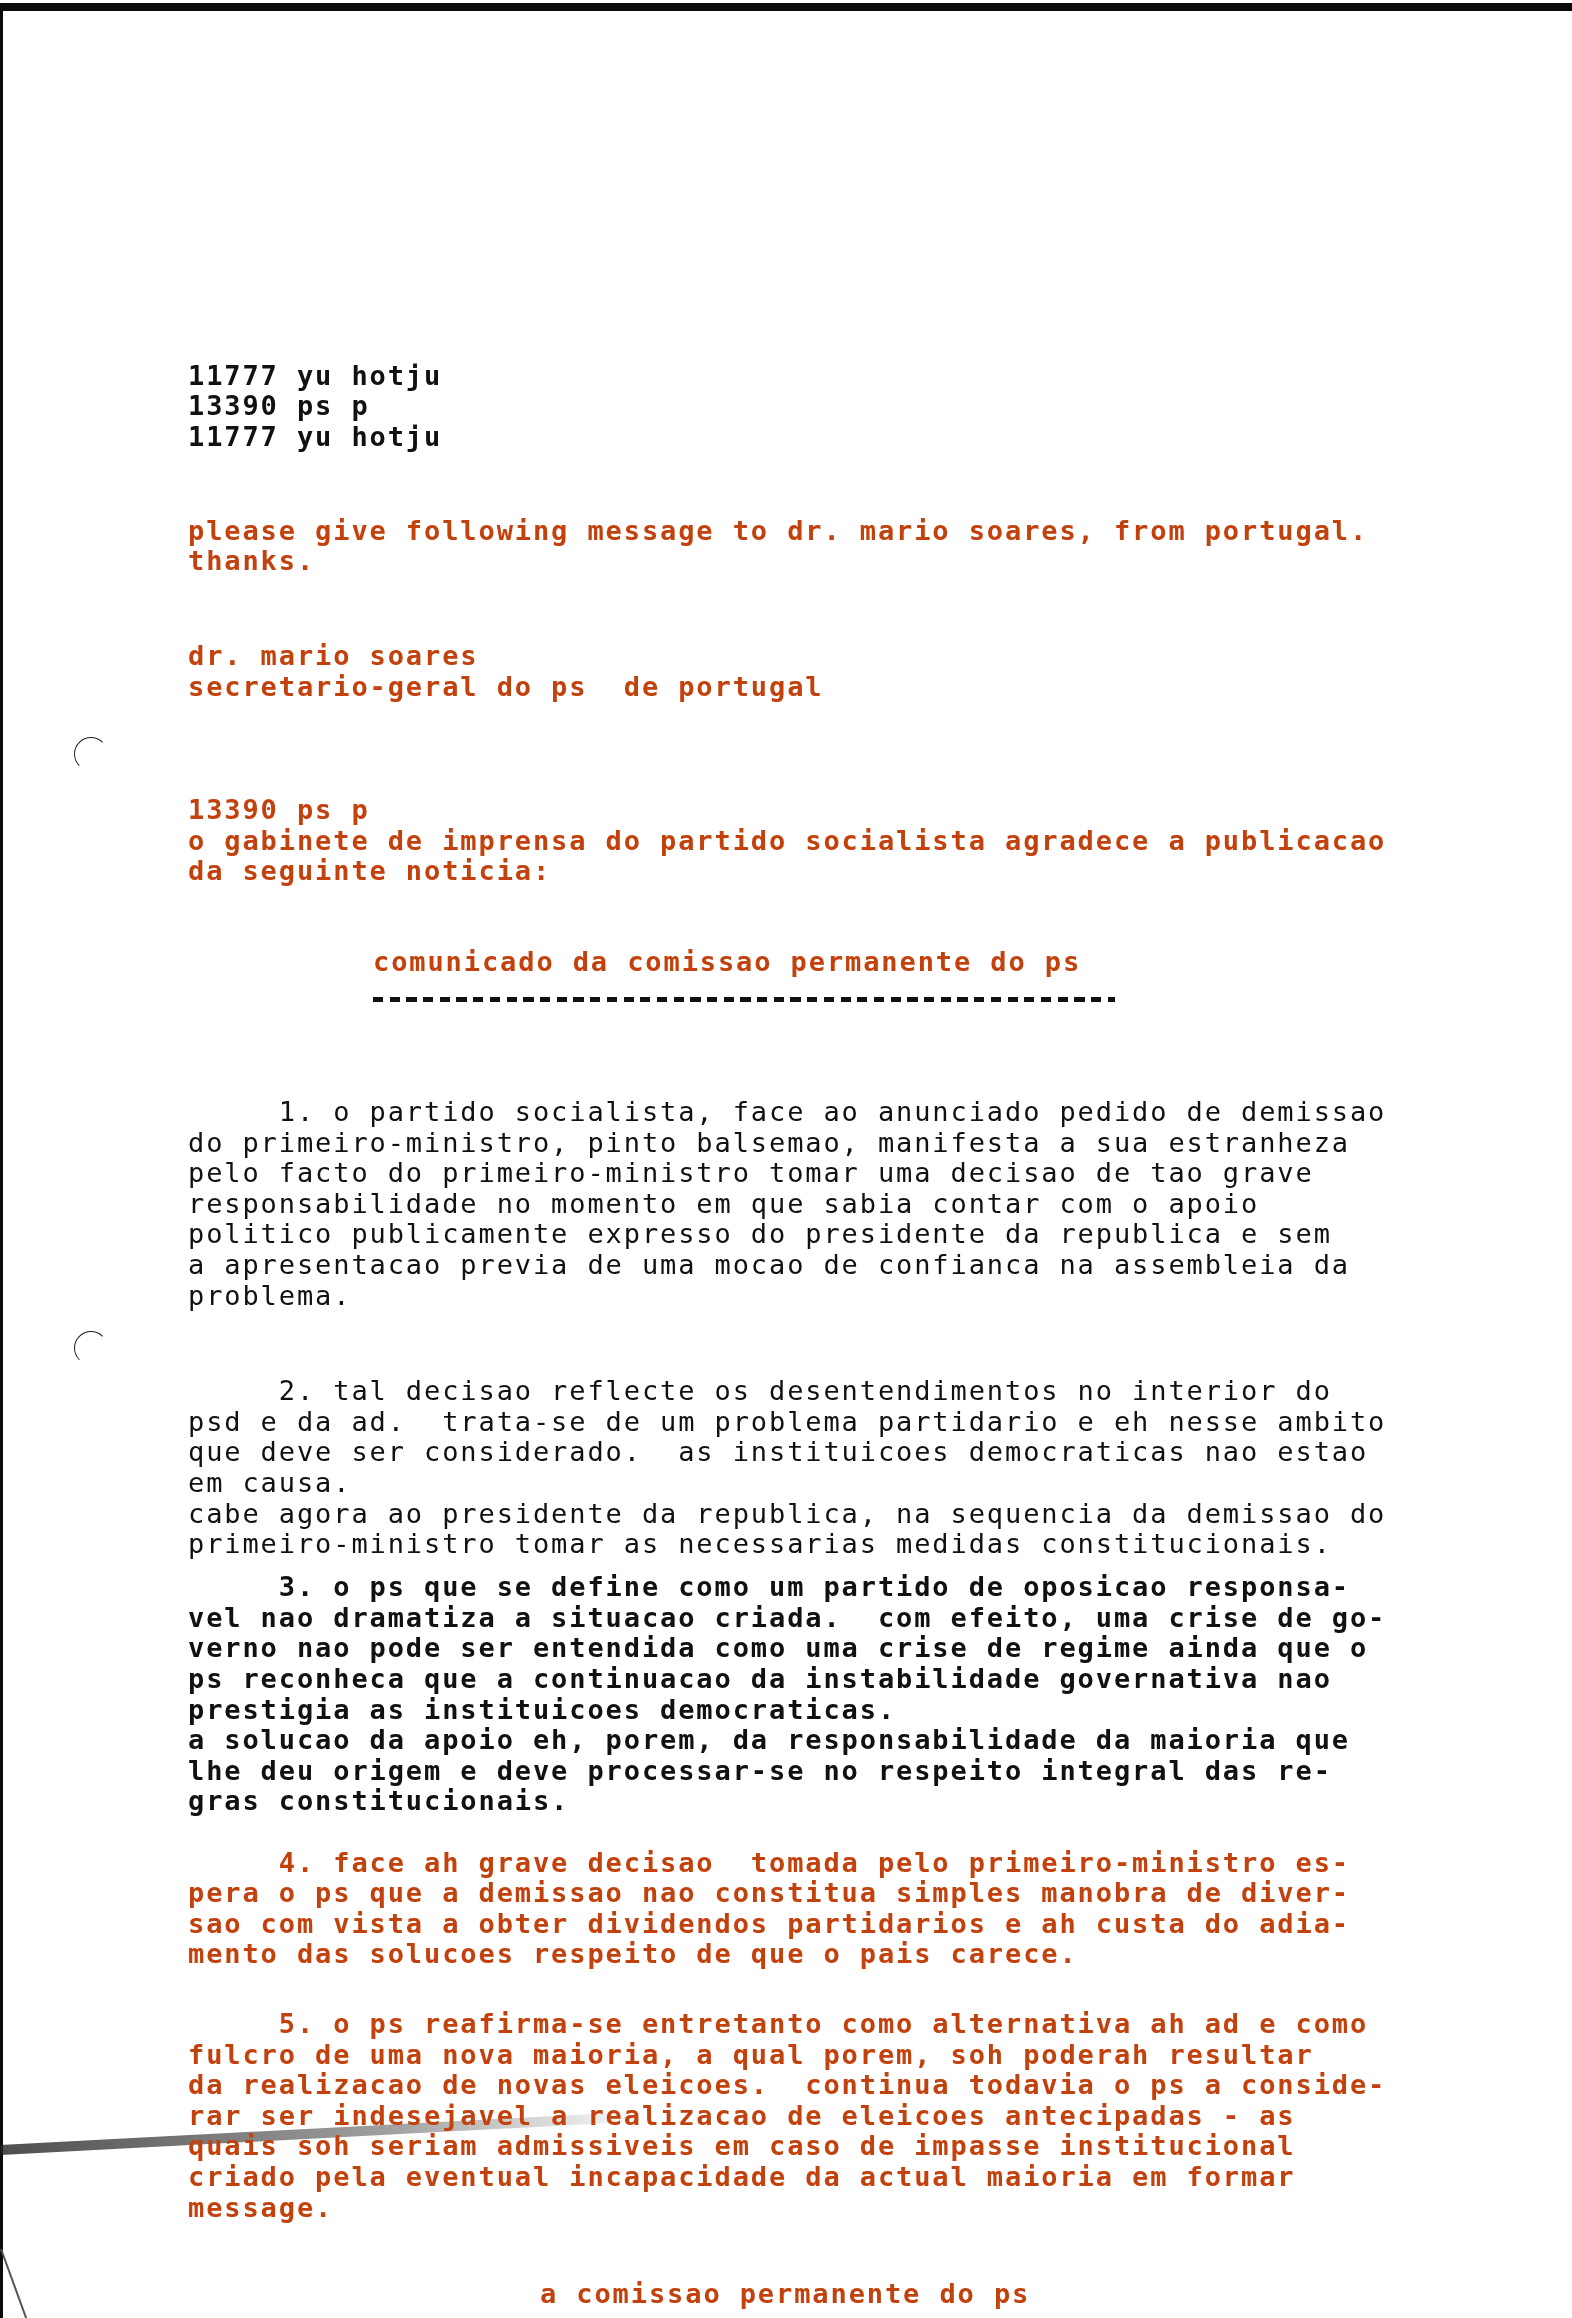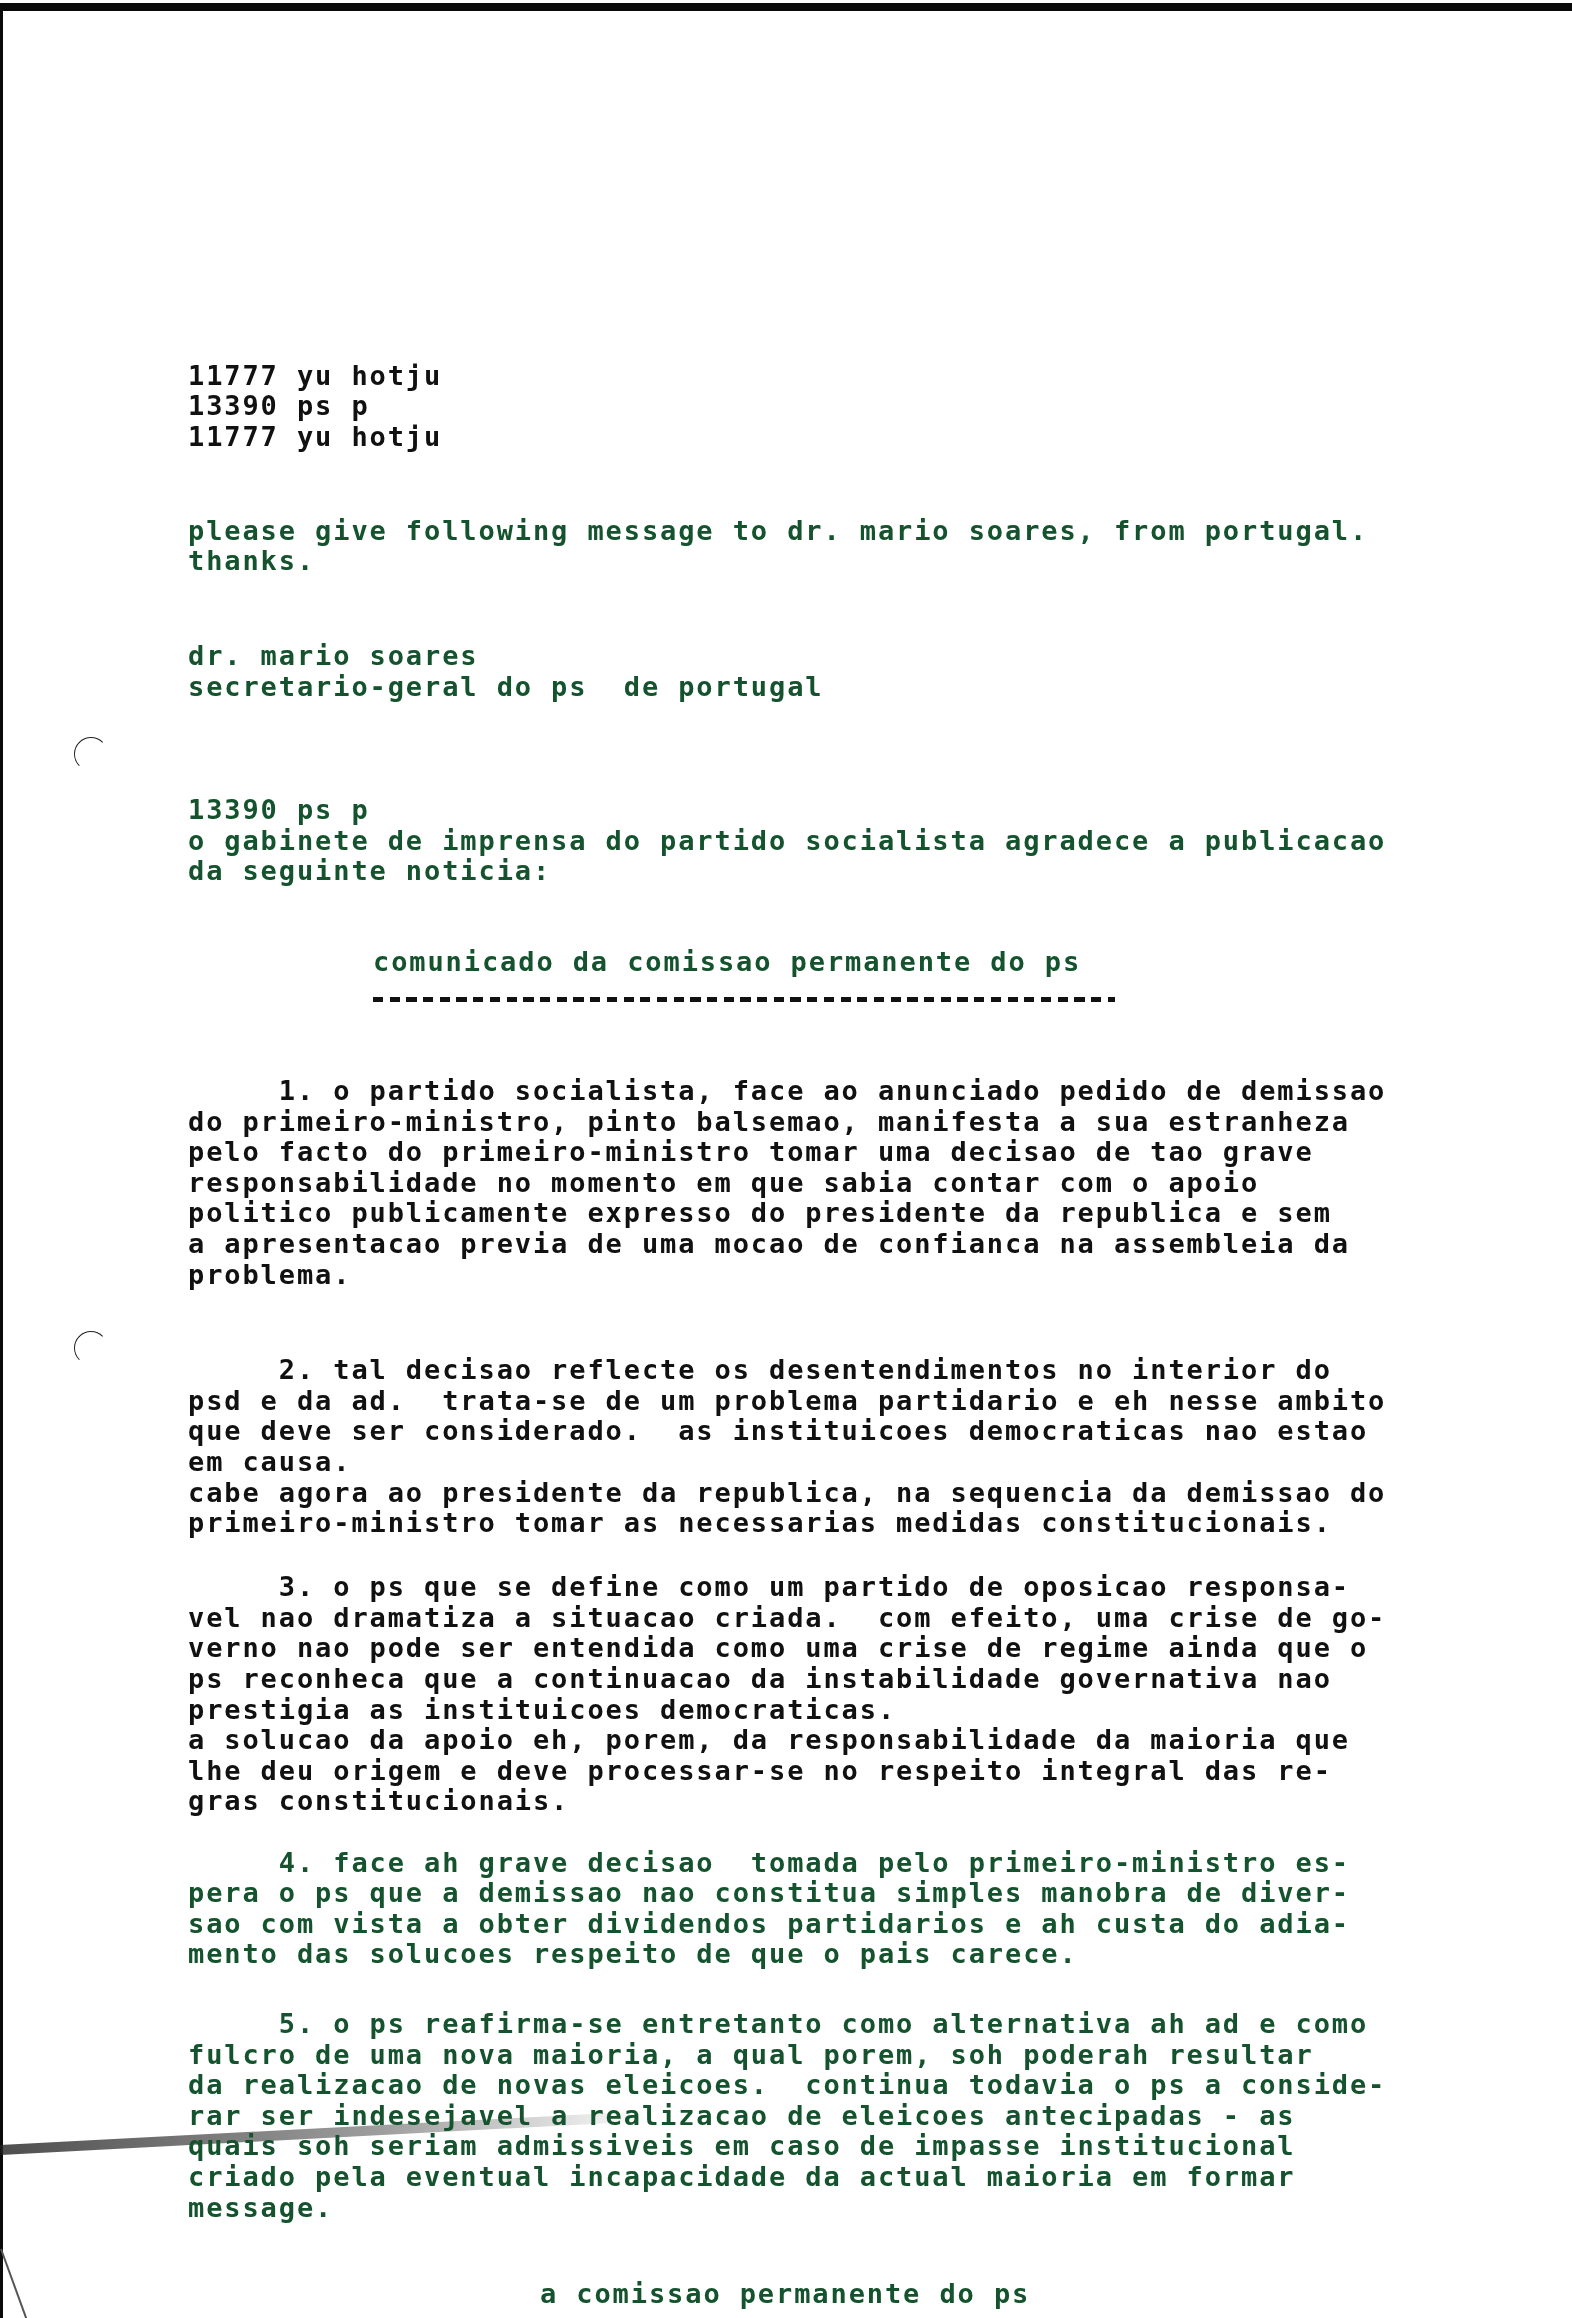--- a/index.html
+++ b/index.html
@@ -2,22 +2,22 @@
 <html style="font-size:7.4px"><head>
 <meta charset="utf-8">
 <style>
   html, body { margin:0; padding:0; background:#ffffff; }
   body { width:1573px; height:2597px; position:relative; overflow:hidden;
          font-family:"DejaVu Sans Mono", "Liberation Mono", monospace; color:#111; }
   .topbar { position:absolute; left:0; top:2.8px; width:1573px; height:8.3px; background:#0a0a0a; }
   .leftbar { position:absolute; left:0; top:2.8px; width:2.8px; height:2594px; background:#0a0a0a; }
   .page { position:absolute; left:188px; top:0; width:1298px; }
   .ln { position:absolute; left:0; font-size:27px; line-height:31px; white-space:pre; letter-spacing:1.9px;font-weight:bold; }
-  .bold { font-weight:bold; }
-  .light { color:#14532d; }
+  .bold { font-weight:normal;margin-top:21px; }
+  .light { color:#c2410c; }
   .rule { position:absolute; height:4.6px; background:repeating-linear-gradient(90deg,#111 0 10.2px,transparent 10.2px 16.7px); }
   .mark { position:absolute; border:1.9px solid #222; border-radius:50%; border-right-color:transparent; border-bottom-color:transparent; }
   .diag { position:absolute; left:0; top:2249px; width:1.9px; height:417px; background:#555; transform:rotate(-20deg); transform-origin:top; }
   .smear { position:absolute; left:0; top:2128px; width:649px; height:10.2px; background:linear-gradient(90deg,#222,#888 60%,transparent); transform:rotate(-3deg); opacity:.8; }
 </style>
 </head>
 <body>
 
 <div class="topbar"></div>
 <div class="leftbar"></div>

